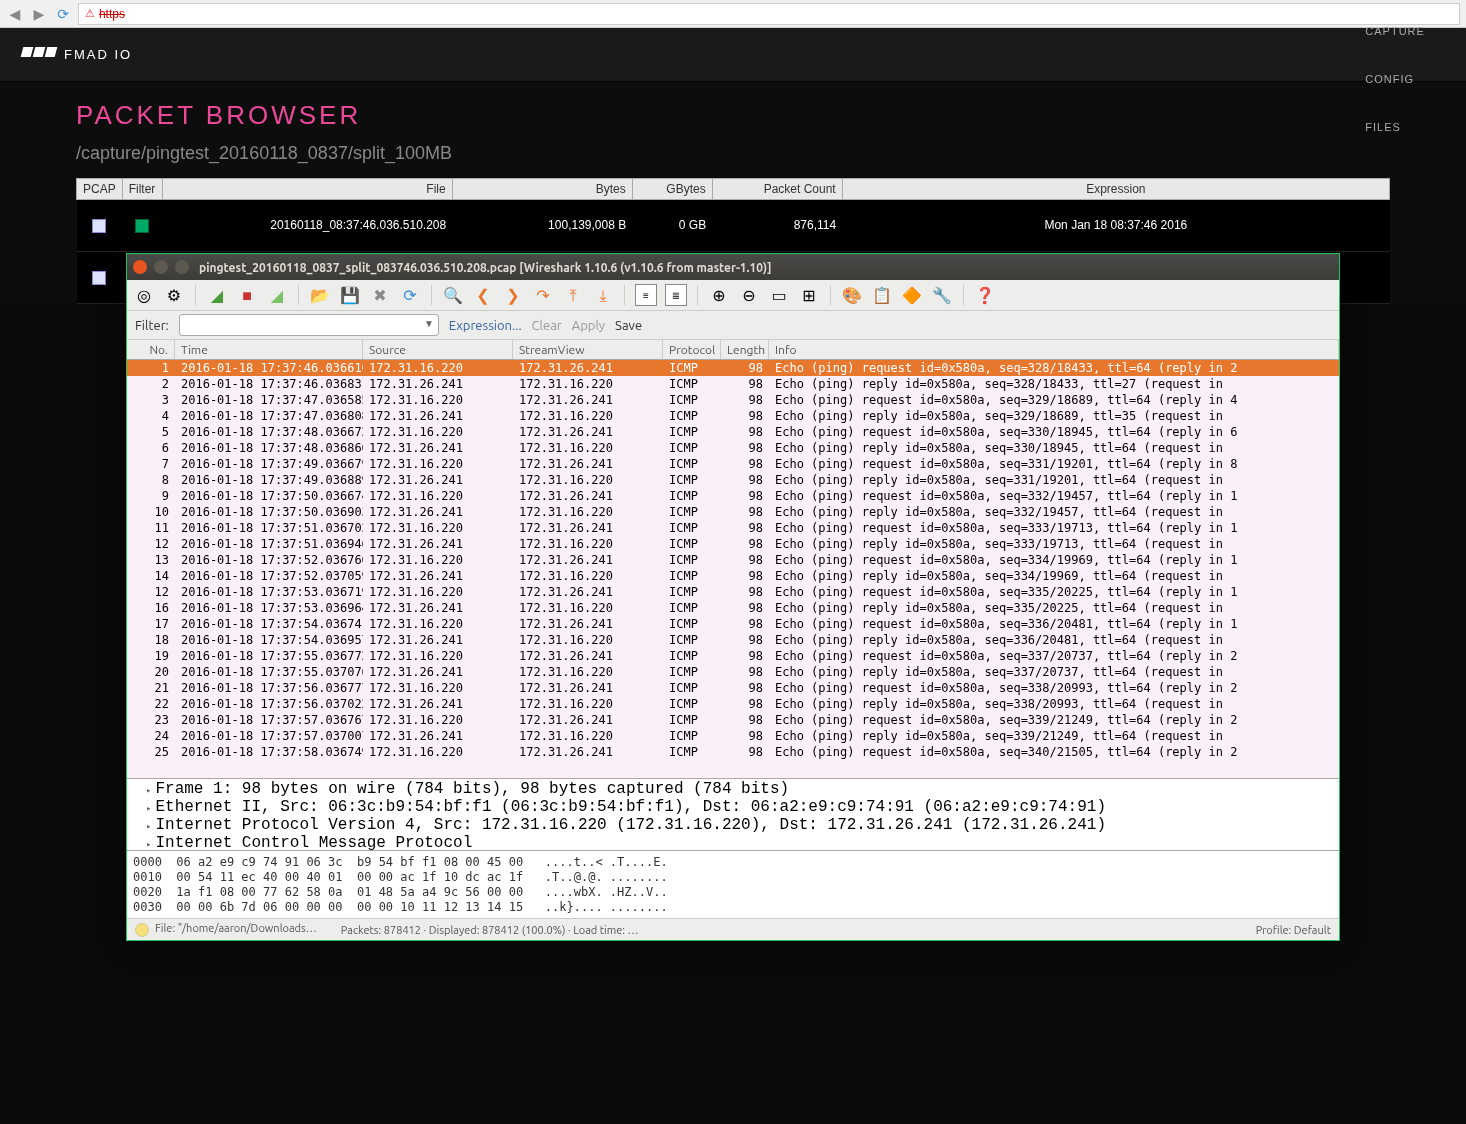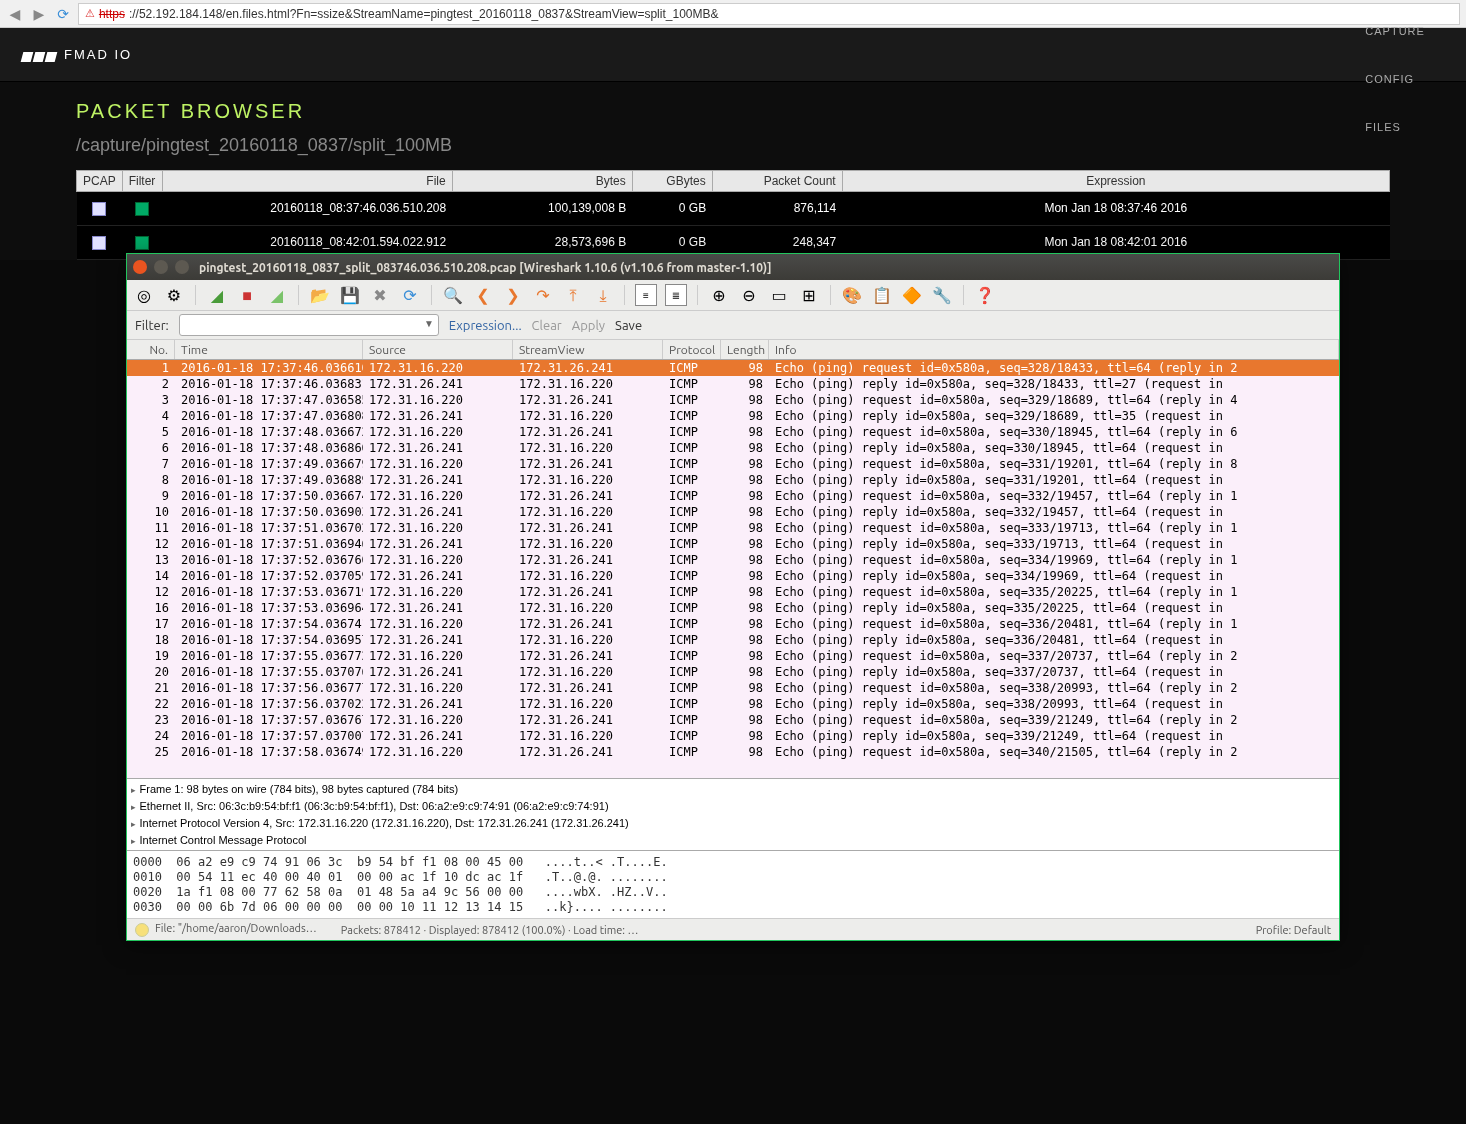--- a/index.html
+++ b/index.html
@@ -9,37 +9,37 @@
   .browser-bar { background: #f0f0f0; height: 28px; display: flex; align-items: center; padding: 0 6px; gap: 6px; border-bottom: 1px solid #ccc; }
   .nav-btn { width: 18px; height: 18px; display: flex; align-items: center; justify-content: center; color: #888; font-size: 14px; cursor: default; }
   .reload-btn { color: #3b8fd8; }
   .url-bar { flex: 1; background: #fff; border: 1px solid #ccc; height: 22px; display: flex; align-items: center; padding: 0 6px; font-size: 12px; color: #555; gap: 4px; }
   .https-strike { color: #c00; text-decoration: line-through; }
   .url-text { color: #333; }
   .lock-icon { color: #d33; font-size: 11px; }
   
   
   .fmad-header { background: #1a1a1a; height: 54px; display: flex; align-items: center; padding: 0 22px; border-bottom: 1px solid #000; }
-  .fmad-logo { display: flex; align-items: flex-end; gap: 8px; color: #fff; font-size: 13px; letter-spacing: 2px; font-weight: 300; }
+  .fmad-logo { display: flex; align-items: flex-start; gap: 8px; color: #fff; font-size: 13px; letter-spacing: 2px; font-weight: 300; }
   .logo-shapes { display: flex; gap: 2px; }
   .logo-shape { width: 10px; height: 10px; background: #fff; transform: skewX(-15deg); }
   .fmad-nav { margin-left: auto; display: flex; gap: 36px; flex-direction: column; }
   .fmad-nav-item { color: #aaa; font-size: 11px; letter-spacing: 1px; cursor: pointer; }
   
   
   .dark-content { background: #0d0d0d; padding: 18px 76px 0; color: #fff; }
-  .page-title { font-size: 20px; font-weight: 300; letter-spacing: 3px; margin-bottom: 12px; color: #bef264; }
+  .page-title { font-size: 26px; font-weight: 300; letter-spacing: 3px; margin-bottom: 12px; color: #ec4899; }
   .breadcrumb { font-size: 18px; color: #888; margin-bottom: 14px; font-weight: 300; }
   
   
   .file-table { width: 100%; border-collapse: collapse; font-size: 12px; }
   .file-table th { background: #e8e8e8; color: #333; text-align: left; padding: 3px 6px; border: 1px solid #aaa; font-weight: normal; font-size: 12px; }
   .file-table th.r { text-align: right; }
   .file-table th.c { text-align: center; }
-  .file-table td { background: #000; color: #fff; padding: 9px 6px; border-bottom: 1px solid #222; font-size: 12px; }
+  .file-table td { background: #000; color: #fff; padding: 18px 6px; border-bottom: 1px solid #222; font-size: 12px; }
   .file-table td.r { text-align: right; }
   .file-table td.c { text-align: center; }
   .micro-icon { width: 14px; height: 14px; display: inline-block; vertical-align: middle; }
   .ico-pcap { background: #e0e0ff; border: 1px solid #88c; }
   .ico-filter { background: #0a6; border: 1px solid #063; }
   
   
   .ws-window { position: absolute; left: 126px; top: 253px; width: 1214px; height: 688px; background: #8b5cf6; border: 1px solid #22c55e; box-shadow: 0 4px 20px rgba(0,0,0,0.5); display: flex; flex-direction: column; font-family: 'Ubuntu', Arial, sans-serif; }
   .ws-titlebar { background: linear-gradient(#4a4a48, #3c3b37); height: 26px; display: flex; align-items: center; padding: 0 6px; gap: 6px; color: #dfdbd2; font-size: 12px; font-weight: bold; }
   .ws-win-btns { display: flex; gap: 7px; }
@@ -69,39 +69,38 @@
   .pkt-row.sel { background: #e8772e; color: #fff; }
   .pkt-row > div { padding: 0 6px; overflow: hidden; }
   .col-no { width: 48px; text-align: right; }
   .col-time { width: 188px; }
   .col-src { width: 150px; }
   .col-dst { width: 150px; }
   .col-proto { width: 58px; }
   .col-len { width: 48px; text-align: right; }
   .col-info { flex: 1; }
   
-  .ws-details { background: #fff; border-top: 1px solid #aaa; padding: 2px 4px; font-family: Liberation Sans, sans-serif; font-size: 11px; line-height: 16px; max-height: 72px; overflow: hidden; }
+  .ws-details { background: #fff; border-top: 1px solid #aaa; padding: 2px 19px; font-family: Liberation Mono, monospace; font-size: 16px; line-height: 16px; max-height: 72px; overflow: hidden; }
   .ws-details div::before { content: "▸"; font-size: 9px; margin-right: 4px; color: #666; }
   
   .ws-hex { background: #fff; border-top: 1px solid #aaa; padding: 4px 6px; font-family: 'DejaVu Sans Mono', monospace; font-size: 12px; line-height: 15px; white-space: pre; max-height: 68px; overflow: hidden; color: #333; }
   
   .ws-statusbar { background: #ededeb; border-top: 1px solid #ccc; height: 22px; display: flex; align-items: center; padding: 0 8px; font-size: 11px; color: #555; gap: 24px; }
   .sb-icon { width: 14px; height: 14px; border-radius: 50%; background: #f7e07a; border: 1px solid #cc9; display: inline-block; margin-right: 6px; vertical-align: middle; }
 </style>
 </head>
 <body>
 
 <div class="browser-bar">
   <span class="nav-btn">◀</span>
   <span class="nav-btn">▶</span>
   <span class="nav-btn reload-btn">⟳</span>
   <div class="url-bar">
     <span class="lock-icon">⚠</span>
     <span class="https-strike">https</span>
-    <span class="url-text">://52.192.184.148/en.files.html?Fn=ssize&amp;StreamName=pingtest_20160118_0837&amp;StreamView=split_100MB&amp;</span>
   </div>
 </div>
 
 <div class="fmad-header">
   <div class="fmad-logo">
     <span class="logo-shapes">
       <span class="logo-shape"></span>
         <span class="logo-shape"></span>
         <span class="logo-shape"></span>
     </span>

